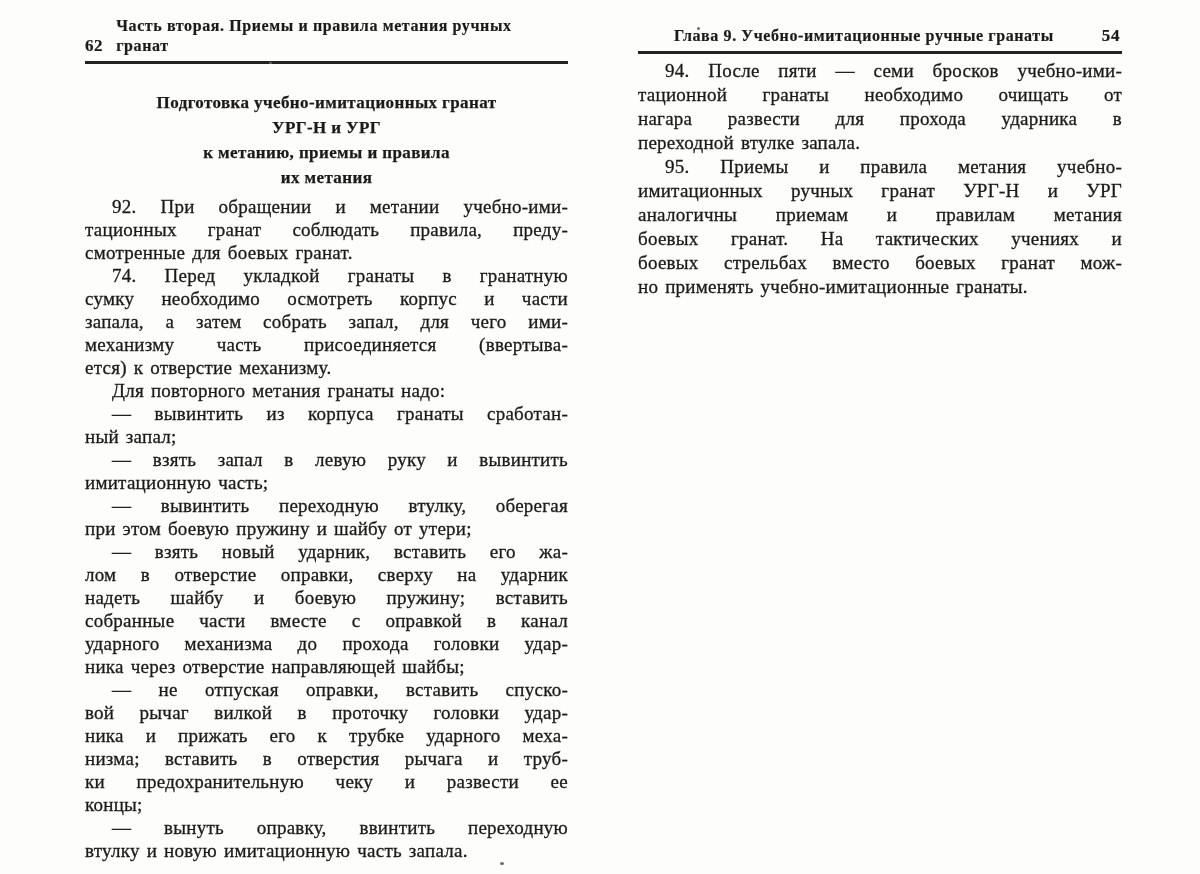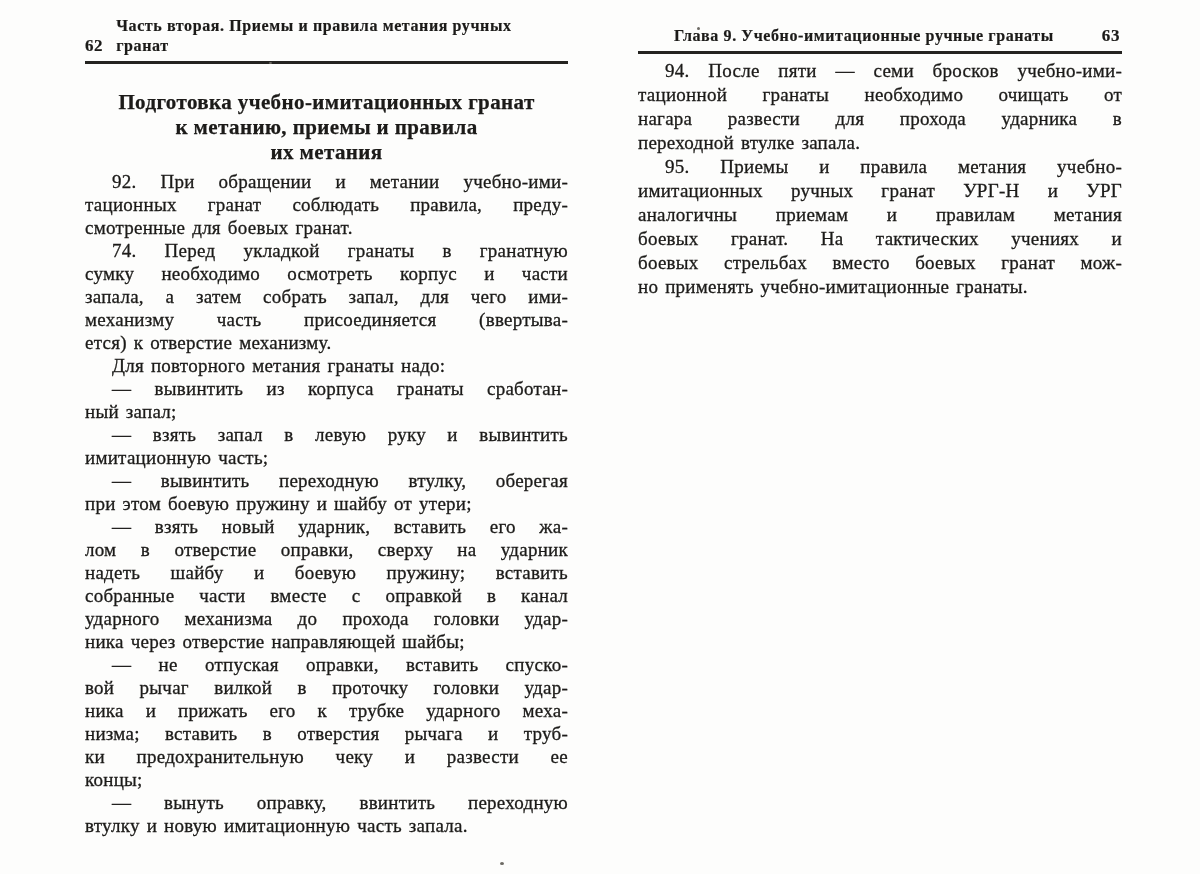--- a/index.html
+++ b/index.html
@@ -62,21 +62,21 @@
     text-align: center;
   }
   .page-right .pagenum {
     margin-left: 8px;
     margin-right: 2px;
   }
   
   .title {
     margin-top: 26px;
     font-weight: bold;
-    font-size: 21px;
+    font-size: 17px;
     line-height: 25px;
     letter-spacing: 0.4px;
     -webkit-text-stroke: 0.25px #1c1b19;
   }
   .centered .tline,
   .centered .tline:last-child {
     text-align: center;
     text-align-last: center;
     text-indent: 0;
   }
@@ -120,20 +120,21 @@
 <div class="canvas">
 
   <div class="page page-left">
     <div class="running-header">
       <span class="pagenum">62</span>
       <span class="header-text">Часть вторая. Приемы и правила метания ручных гранат</span>
     </div>
 
     <div class="title centered">
         <div class="tline">Подготовка учебно-имитационных гранат</div>
+        <div class="tline">УРГ-Н и УРГ</div>
         <div class="tline">к метанию, приемы и правила</div>
         <div class="tline">их метания</div>
       </div>
 
     <div class="body-text">
       <div class="para">
           <div class="tline">92. При обращении и метании учебно-ими-</div>
           <div class="tline">тационных гранат соблюдать правила, преду-</div>
           <div class="tline">смотренные для боевых гранат.</div>
         </div>
@@ -178,21 +179,21 @@
       <div class="para">
           <div class="tline">— вынуть оправку, ввинтить переходную</div>
           <div class="tline">втулку и новую имитационную часть запала.</div>
         </div>
     </div>
   </div>
 
   <div class="page page-right">
     <div class="running-header">
       <span class="header-text">Глава 9. Учебно-имитационные ручные гранаты</span>
-      <span class="pagenum">63</span>
+      <span class="pagenum">54</span>
     </div>
 
     <div class="body-text">
       <div class="para">
           <div class="tline">94. После пяти — семи бросков учебно-ими-</div>
           <div class="tline">тационной гранаты необходимо очищать от</div>
           <div class="tline">нагара развести для прохода ударника в</div>
           <div class="tline">переходной втулке запала.</div>
         </div>
       <div class="para">

